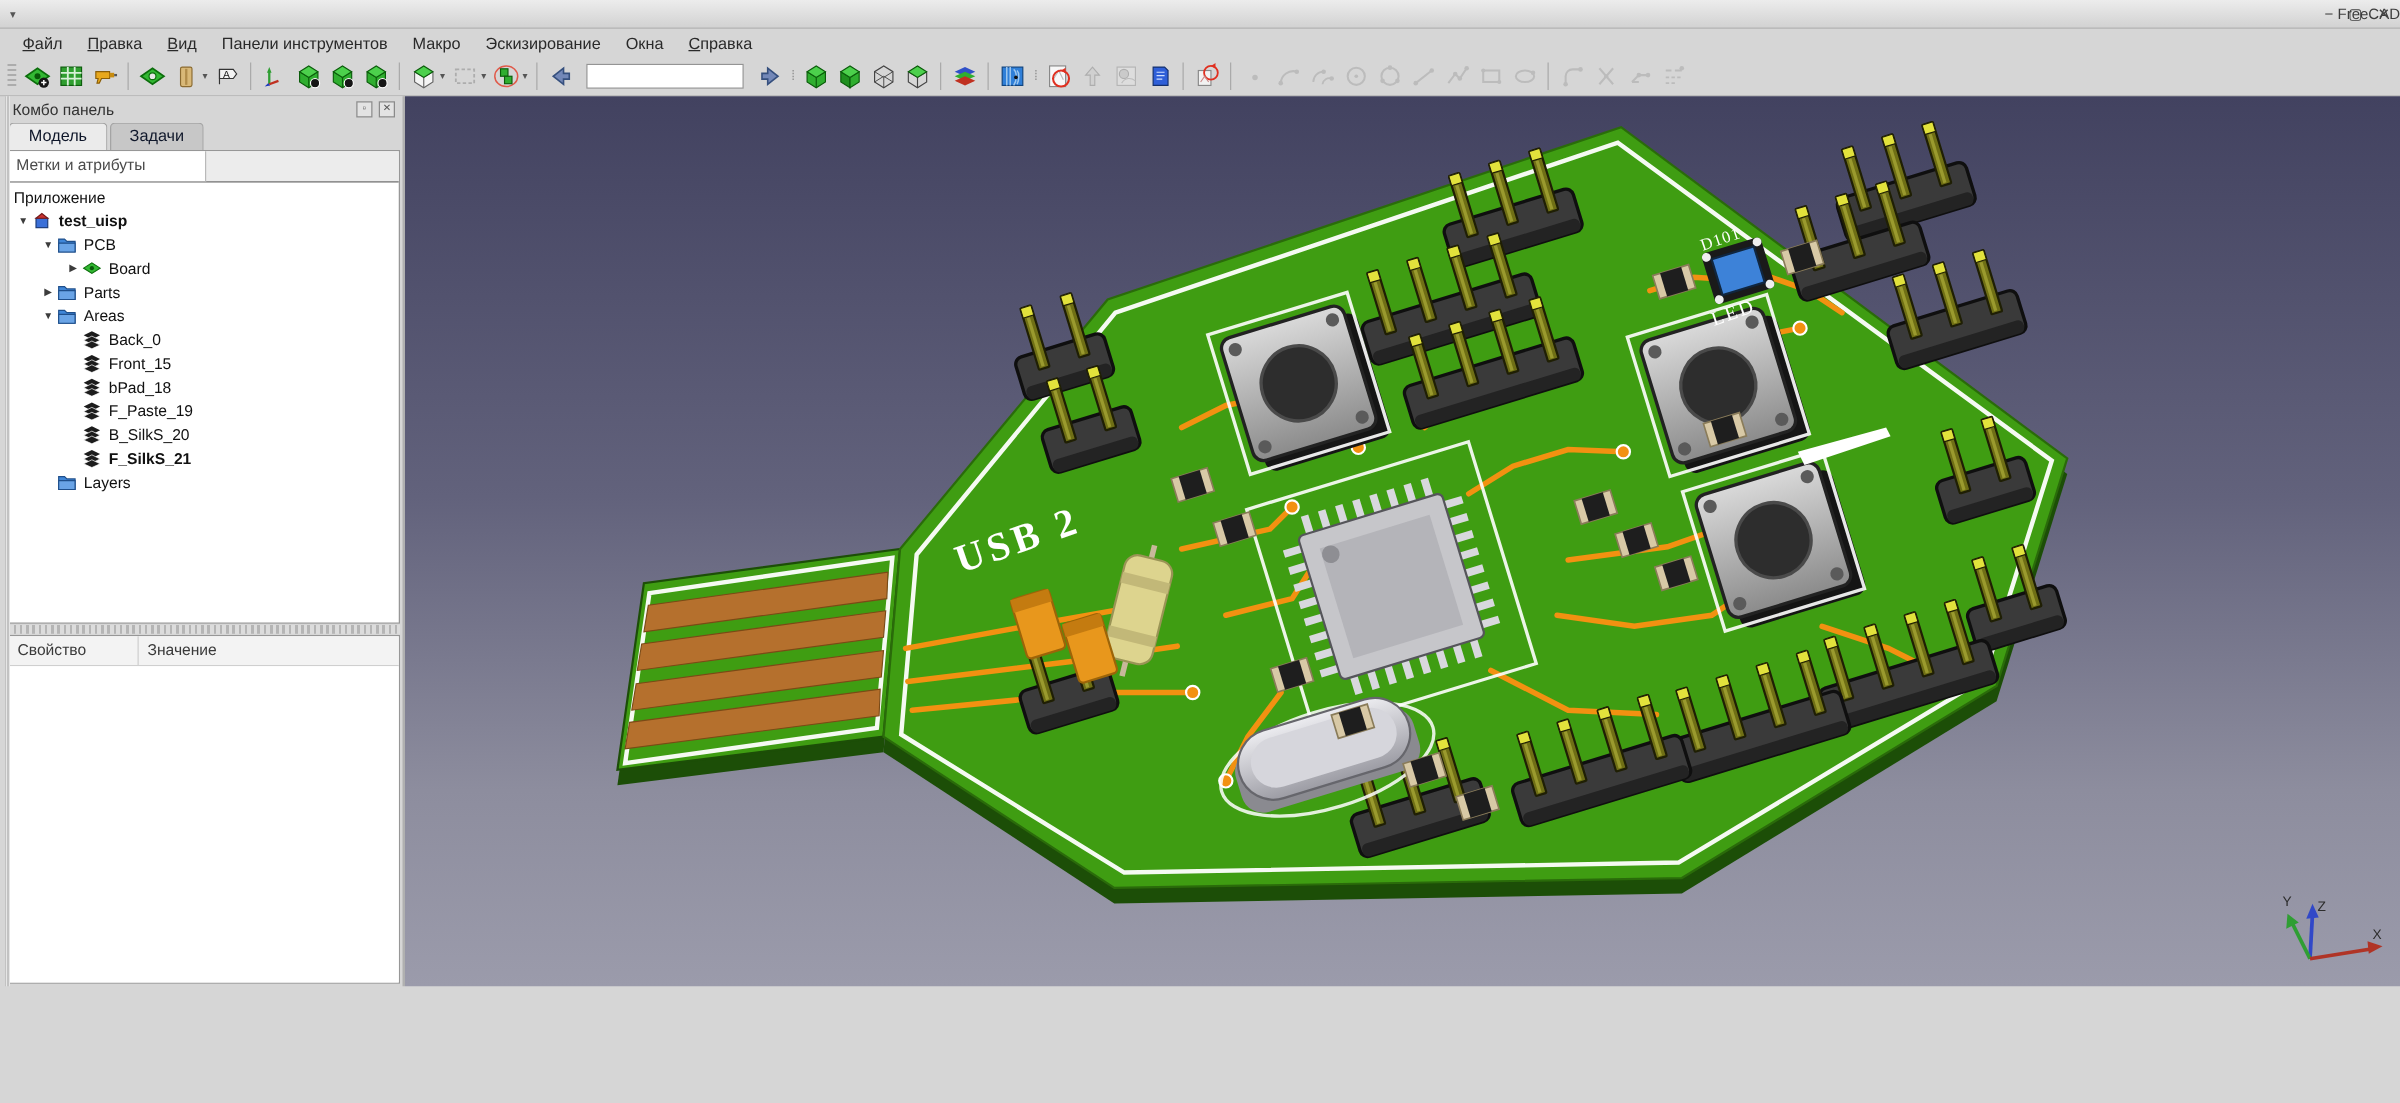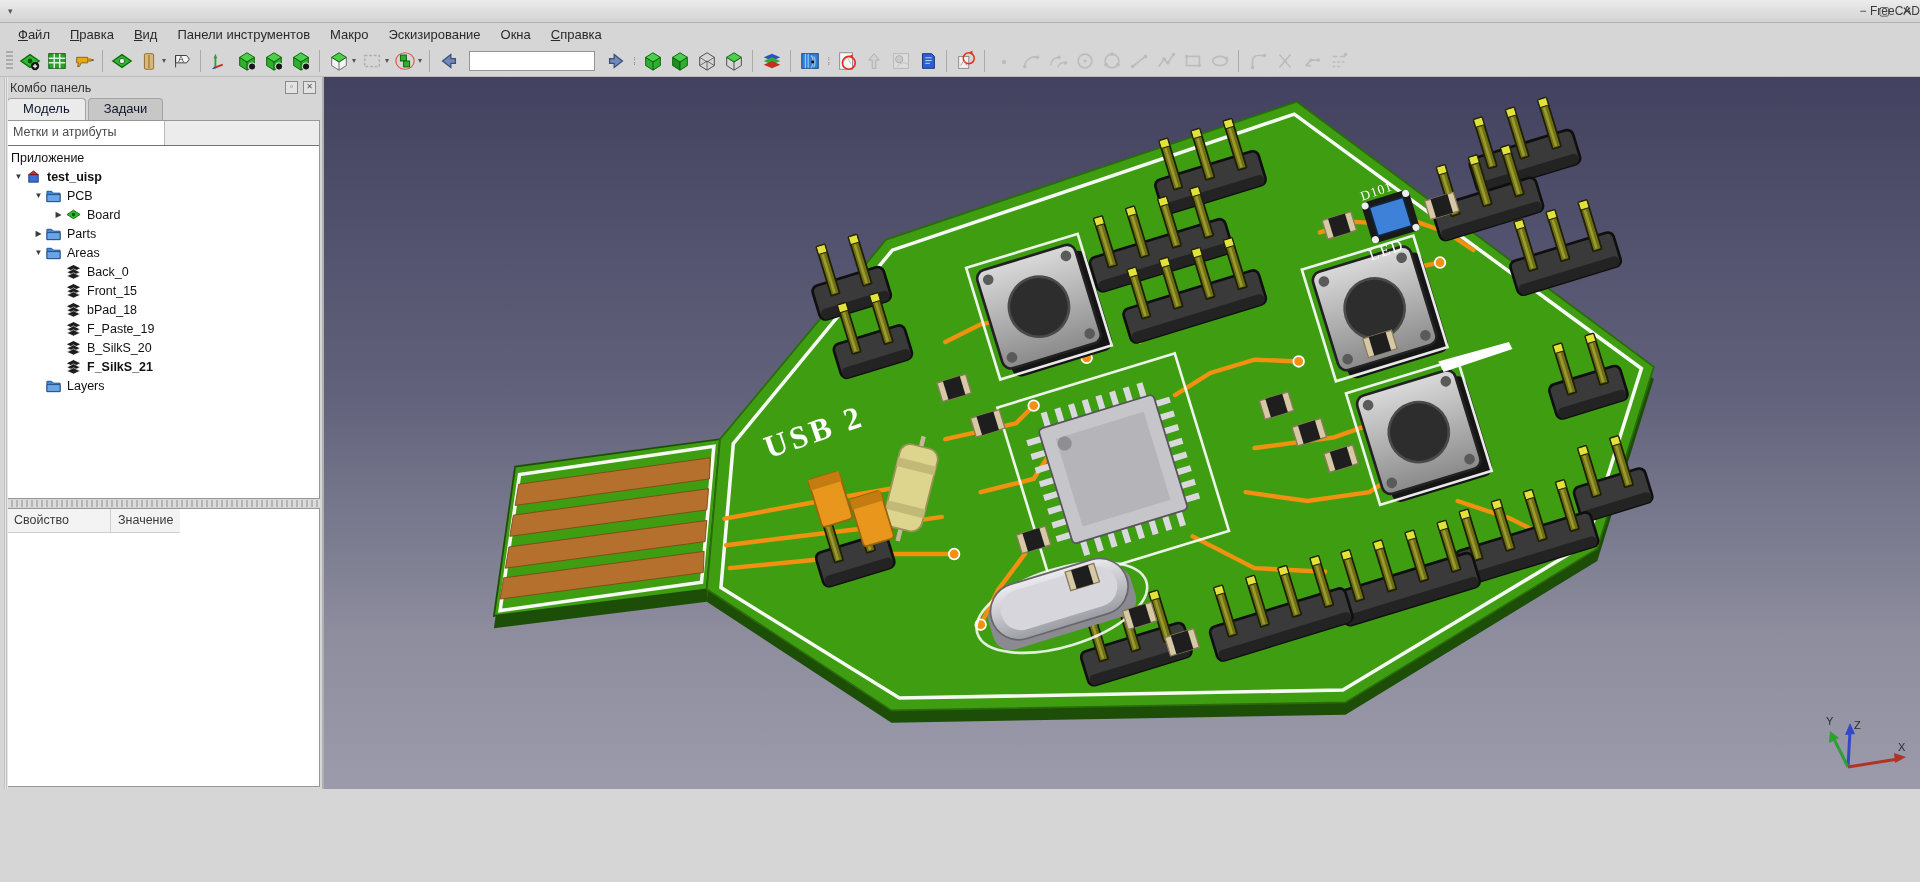--- a/index.html
+++ b/index.html
@@ -39,21 +39,21 @@
   .tree-wrap{height:377px;background:#fff;border:1px solid #979797;margin:0 2px;display:flex;flex-direction:column}
   .tree-header{height:24px;border-bottom:1px solid #737373;background:#ececec;display:flex;flex:0 0 24px}
   .tree-header .hcell{width:158px;background:#fff;border-right:1px solid #b9b9b9;font-size:12.5px;color:#4a4a4a;padding:4px 6px;box-sizing:border-box}
   .tree{flex:1;font-size:12.5px;color:#111;padding-top:2px;overflow:hidden}
   .tree-row{height:19px;display:flex;align-items:center;white-space:nowrap}
   .tree-row .arrow{width:15px;flex:0 0 15px;text-align:center;font-size:8px;color:#3c3c3c}
   .tree-row .ticon{width:17px;flex:0 0 17px;height:15px;margin-right:4px;display:inline-flex}
   .tree-row .ticon svg{width:15px;height:15px}
   .tree-row.bold{font-weight:bold}
   .splitter{height:7px;margin:1px 2px;background:repeating-linear-gradient(90deg,#b5b5b5 0 2px,#dcdcdc 2px 5px)}
-  .props{flex:1;background:#fff;border:1px solid #979797;margin:0 2px 2px;display:flex;}
+  .props{flex:1;background:#fff;border:1px solid #979797;margin:0 2px 2px;display:flex;flex-direction:column}
   .props-header{display:flex;height:23px;background:#f3f3f3;border-bottom:1px solid #cfcfcf;font-size:12.5px;color:#3a3a3a;flex:0 0 23px}
   .props-header .c1{width:104px;border-right:1px solid #cfcfcf;padding:4px 7px;box-sizing:border-box}
   .props-header .c2{flex:1;padding:4px 7px}
   .props-body{flex:1;background:#fff}
   
   .viewport{flex:1;position:relative;background:linear-gradient(#424260 0%,#62627c 45%,#8d8d9e 78%,#9b9bab 100%);overflow:hidden}
   .viewport svg.scene{position:absolute;left:0;top:0;width:100%;height:100%}
   .axis-triad{position:absolute;right:10px;bottom:6px}
   .axis-triad text{font-size:11px;fill:#2d2d2d;font-family:"Liberation Sans",sans-serif}
 </style>

